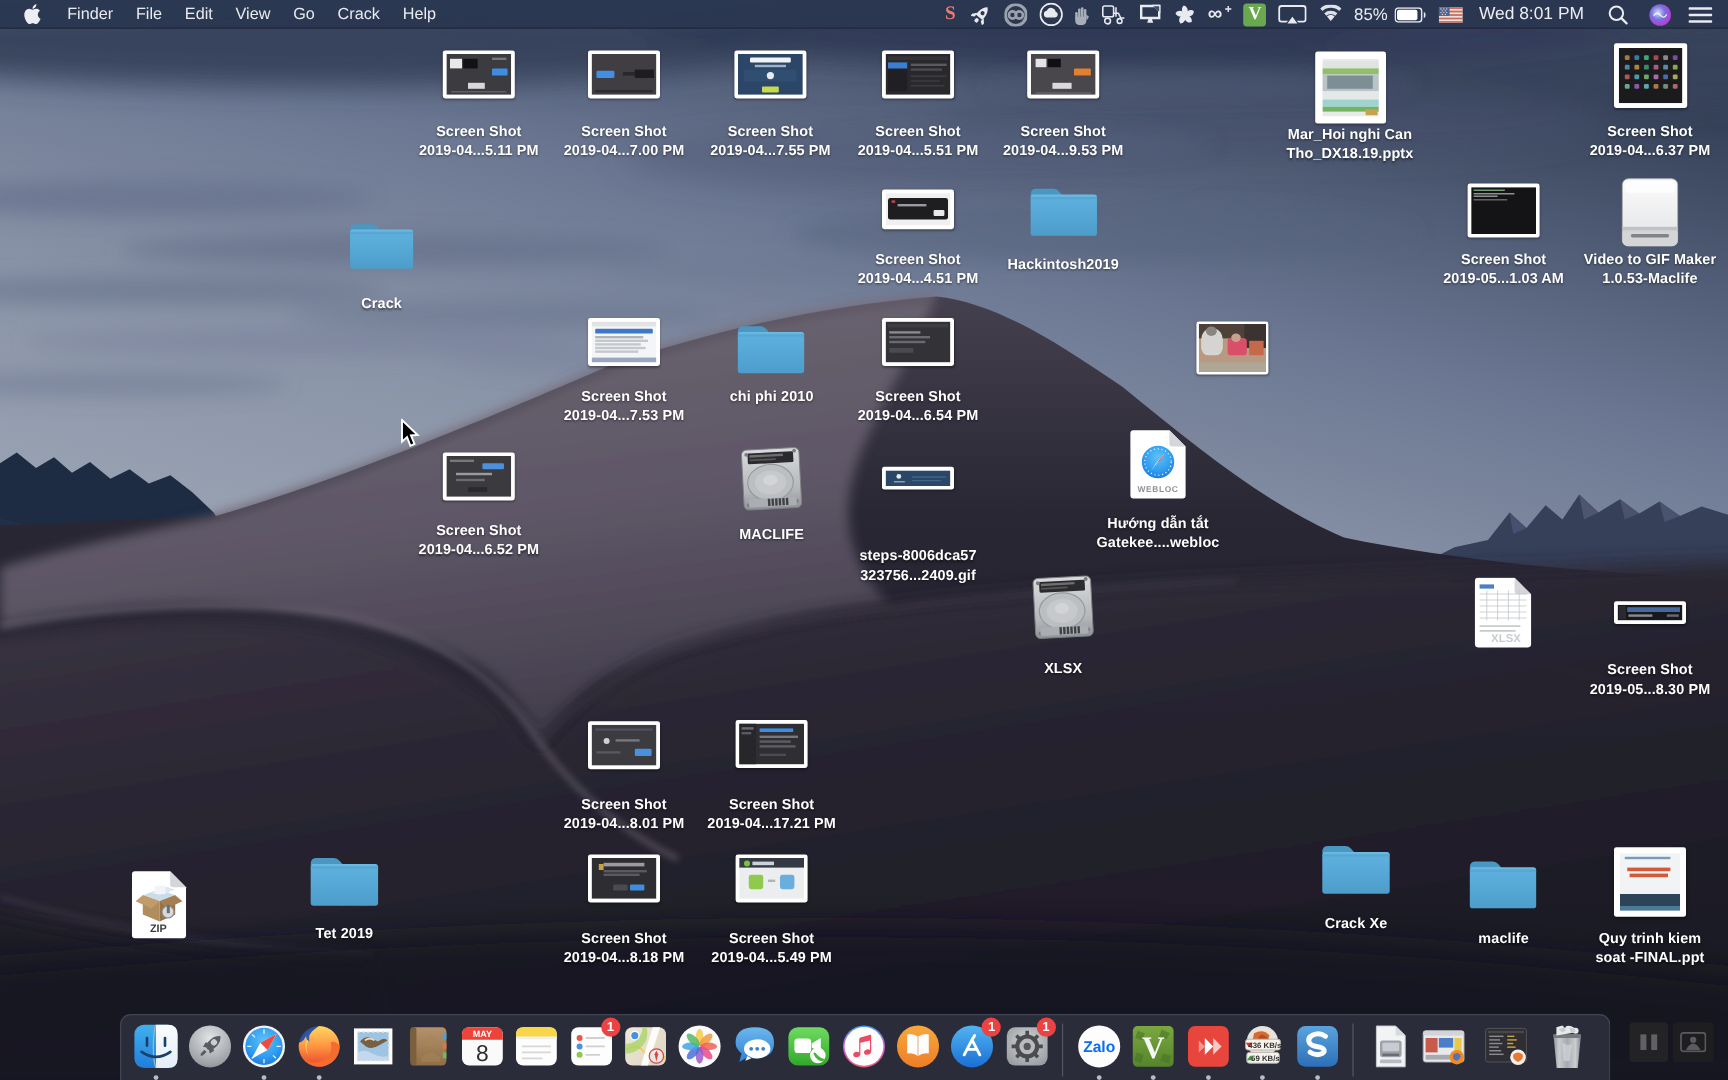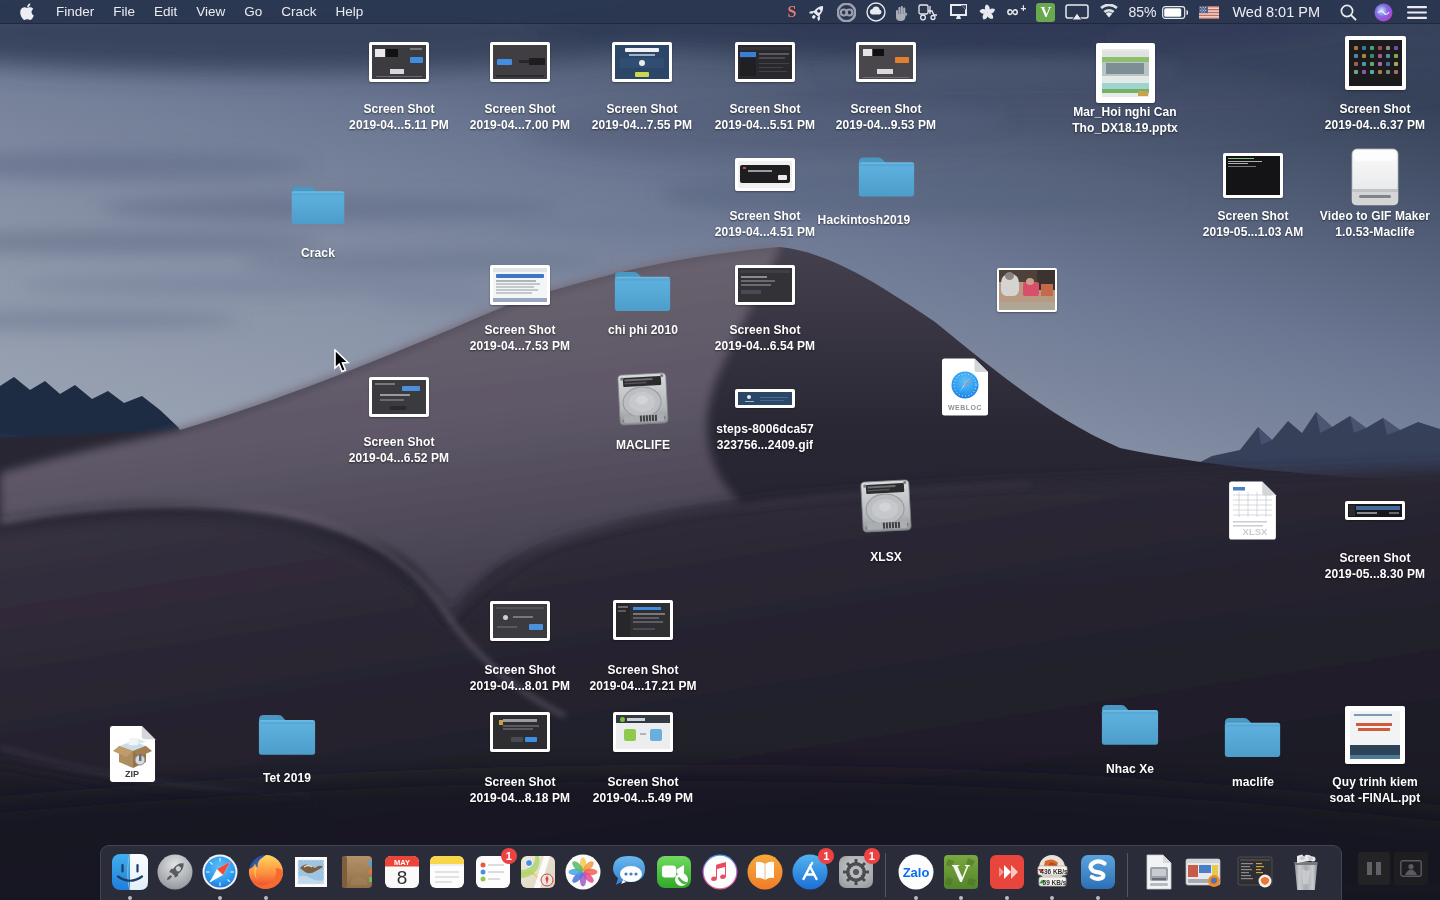--- a/index.html
+++ b/index.html
@@ -463,21 +463,21 @@
         <div style="position:absolute;left:2px;top:4px;width:50px;height:18px;background:#1e1e21;border-radius:2px"></div>
         <div style="position:absolute;left:5px;top:6px;width:3px;height:2px;background:#c44"></div>
         <div style="position:absolute;left:10px;top:9px;width:24px;height:2px;background:#9a9aa0"></div>
         <div style="position:absolute;left:40px;top:14px;width:9px;height:5px;background:#e8e8ea;border-radius:1px"></div>
       </div>
     </div>
 <div class="lbl" style="left:680px;top:208px">Screen Shot<br>2019-04...4.51 PM</div>
 <svg class="ic" style="left:856px;top:152px" width="61" height="47">
       <use href="#folder"></use>
     </svg>
-<div class="lbl" style="left:779px;top:212px">Hackintosh2019</div>
+<div class="lbl" style="left:801px;top:212px">Hackintosh2019</div>
 <div class="th" style="left:1223px;top:153px;width:60px;height:45px;padding:3px">
       <div class="in">
         <div style="position:absolute;inset:0;background:#141416"></div>
         <div style="position:absolute;left:2px;top:2px;width:26px;height:1px;background:#8ac08a"></div>
         <div style="position:absolute;left:2px;top:4.5px;width:34px;height:1px;background:#b0b0b2"></div>
         <div style="position:absolute;left:2px;top:7px;width:20px;height:1px;background:#b0b0b2"></div>
         <div style="position:absolute;left:2px;top:9.5px;width:28px;height:1px;background:#78787c"></div>
       </div>
     </div>
 <div class="lbl" style="left:1168px;top:208px">Screen Shot<br>2019-05...1.03 AM</div>
@@ -548,29 +548,30 @@
 <div class="lbl" style="left:558px;top:437px">MACLIFE</div>
 <div class="th" style="left:735px;top:389px;width:60px;height:19px;padding:3px">
       <div class="in">
         <div style="position:absolute;inset:0;background:#2b4768"></div>
         <div style="position:absolute;left:9px;top:3px;width:4px;height:4px;background:#e8ecf0;border-radius:50%"></div>
         <div style="position:absolute;left:7px;top:9px;width:9px;height:1px;background:#9fb3c8"></div>
         <div style="position:absolute;left:22px;top:5px;width:28px;height:1px;background:#4a6a90"></div>
         <div style="position:absolute;left:22px;top:8px;width:24px;height:1px;background:#44648a"></div>
       </div>
     </div>
-<div class="lbl" style="left:680px;top:421px">steps-8006dca57<br>323756...2409.gif</div>
+<div class="lbl" style="left:680px;top:455px">steps-8006dca57<br>323756...2409.gif</div>
 <svg class="ic" style="left:941px;top:358px" width="48" height="58">
       <use href="#pagew"></use>
       <circle cx="24" cy="27" r="13.5" fill="url(#safg)"></circle>
       <circle cx="24" cy="27" r="11" fill="none" stroke="#e8f2fc" stroke-width="1" stroke-dasharray="1 2.2"></circle>
       <path d="M30,19 L26,25.5 L21.5,30 L18,35 L22,28.5 Z" fill="#fff"></path>
       <path d="M30,19 L26,25.5 L21.7,29.8 Z" fill="#e33b30"></path>
       <text x="24" y="52" font-size="7" font-family="Liberation Sans" fill="#8e9196" text-anchor="middle" font-weight="bold" letter-spacing="0.5">WEBLOC</text>
     </svg>
+<div class="lbl" style="left:880px;top:428px">Hướng dẫn tắt<br>Gatekee....webloc</div>
 <svg class="ic" style="left:858px;top:478px" width="56" height="58">
       <use href="#hdd"></use>
     </svg>
 <div class="lbl" style="left:801px;top:549px">XLSX</div>
 <svg class="ic" style="left:1226px;top:481px" width="53" height="59">
       <use href="#pagew" width="53" height="59"></use>
       <g stroke="#c5c8cd" stroke-width="0.7">
         <line x1="7" y1="14" x2="46" y2="14"></line>
         <line x1="7" y1="19" x2="46" y2="19"></line>
         <line x1="7" y1="24" x2="46" y2="24"></line>
@@ -660,21 +661,21 @@
         <div style="position:absolute;left:11px;top:3px;width:18px;height:3px;background:#cdd2d8"></div>
         <div style="position:absolute;left:8px;top:14px;width:12px;height:12px;background:#8fc94e;border-radius:2px"></div>
         <div style="position:absolute;left:34px;top:14px;width:12px;height:12px;background:#6aaede;border-radius:2px"></div>
         <div style="position:absolute;left:24px;top:18px;width:6px;height:2px;background:#b0b3b8"></div>
       </div>
     </div>
 <div class="lbl" style="left:558px;top:774px">Screen Shot<br>2019-04...5.49 PM</div>
 <svg class="ic" style="left:1099px;top:700px" width="62" height="47">
       <use href="#folder"></use>
     </svg>
-<div class="lbl" style="left:1045px;top:761px">Nhac Xe</div>
+<div class="lbl" style="left:1045px;top:761px">Crack Xe</div>
 <svg class="ic" style="left:1222px;top:713px" width="61" height="46">
       <use href="#folder"></use>
     </svg>
 <div class="lbl" style="left:1168px;top:774px">maclife</div>
 <div class="th" style="left:1345px;top:706px;width:60px;height:58px;padding:5px">
       <div class="in">
         <div style="position:absolute;inset:0;background:#f2f3f4"></div>
         <div style="position:absolute;left:4px;top:3px;width:38px;height:2px;background:#7a9ab8"></div>
         <div style="position:absolute;left:6px;top:12px;width:36px;height:3px;background:#d05a3a"></div>
         <div style="position:absolute;left:8px;top:17px;width:32px;height:3px;background:#d05a3a"></div>

